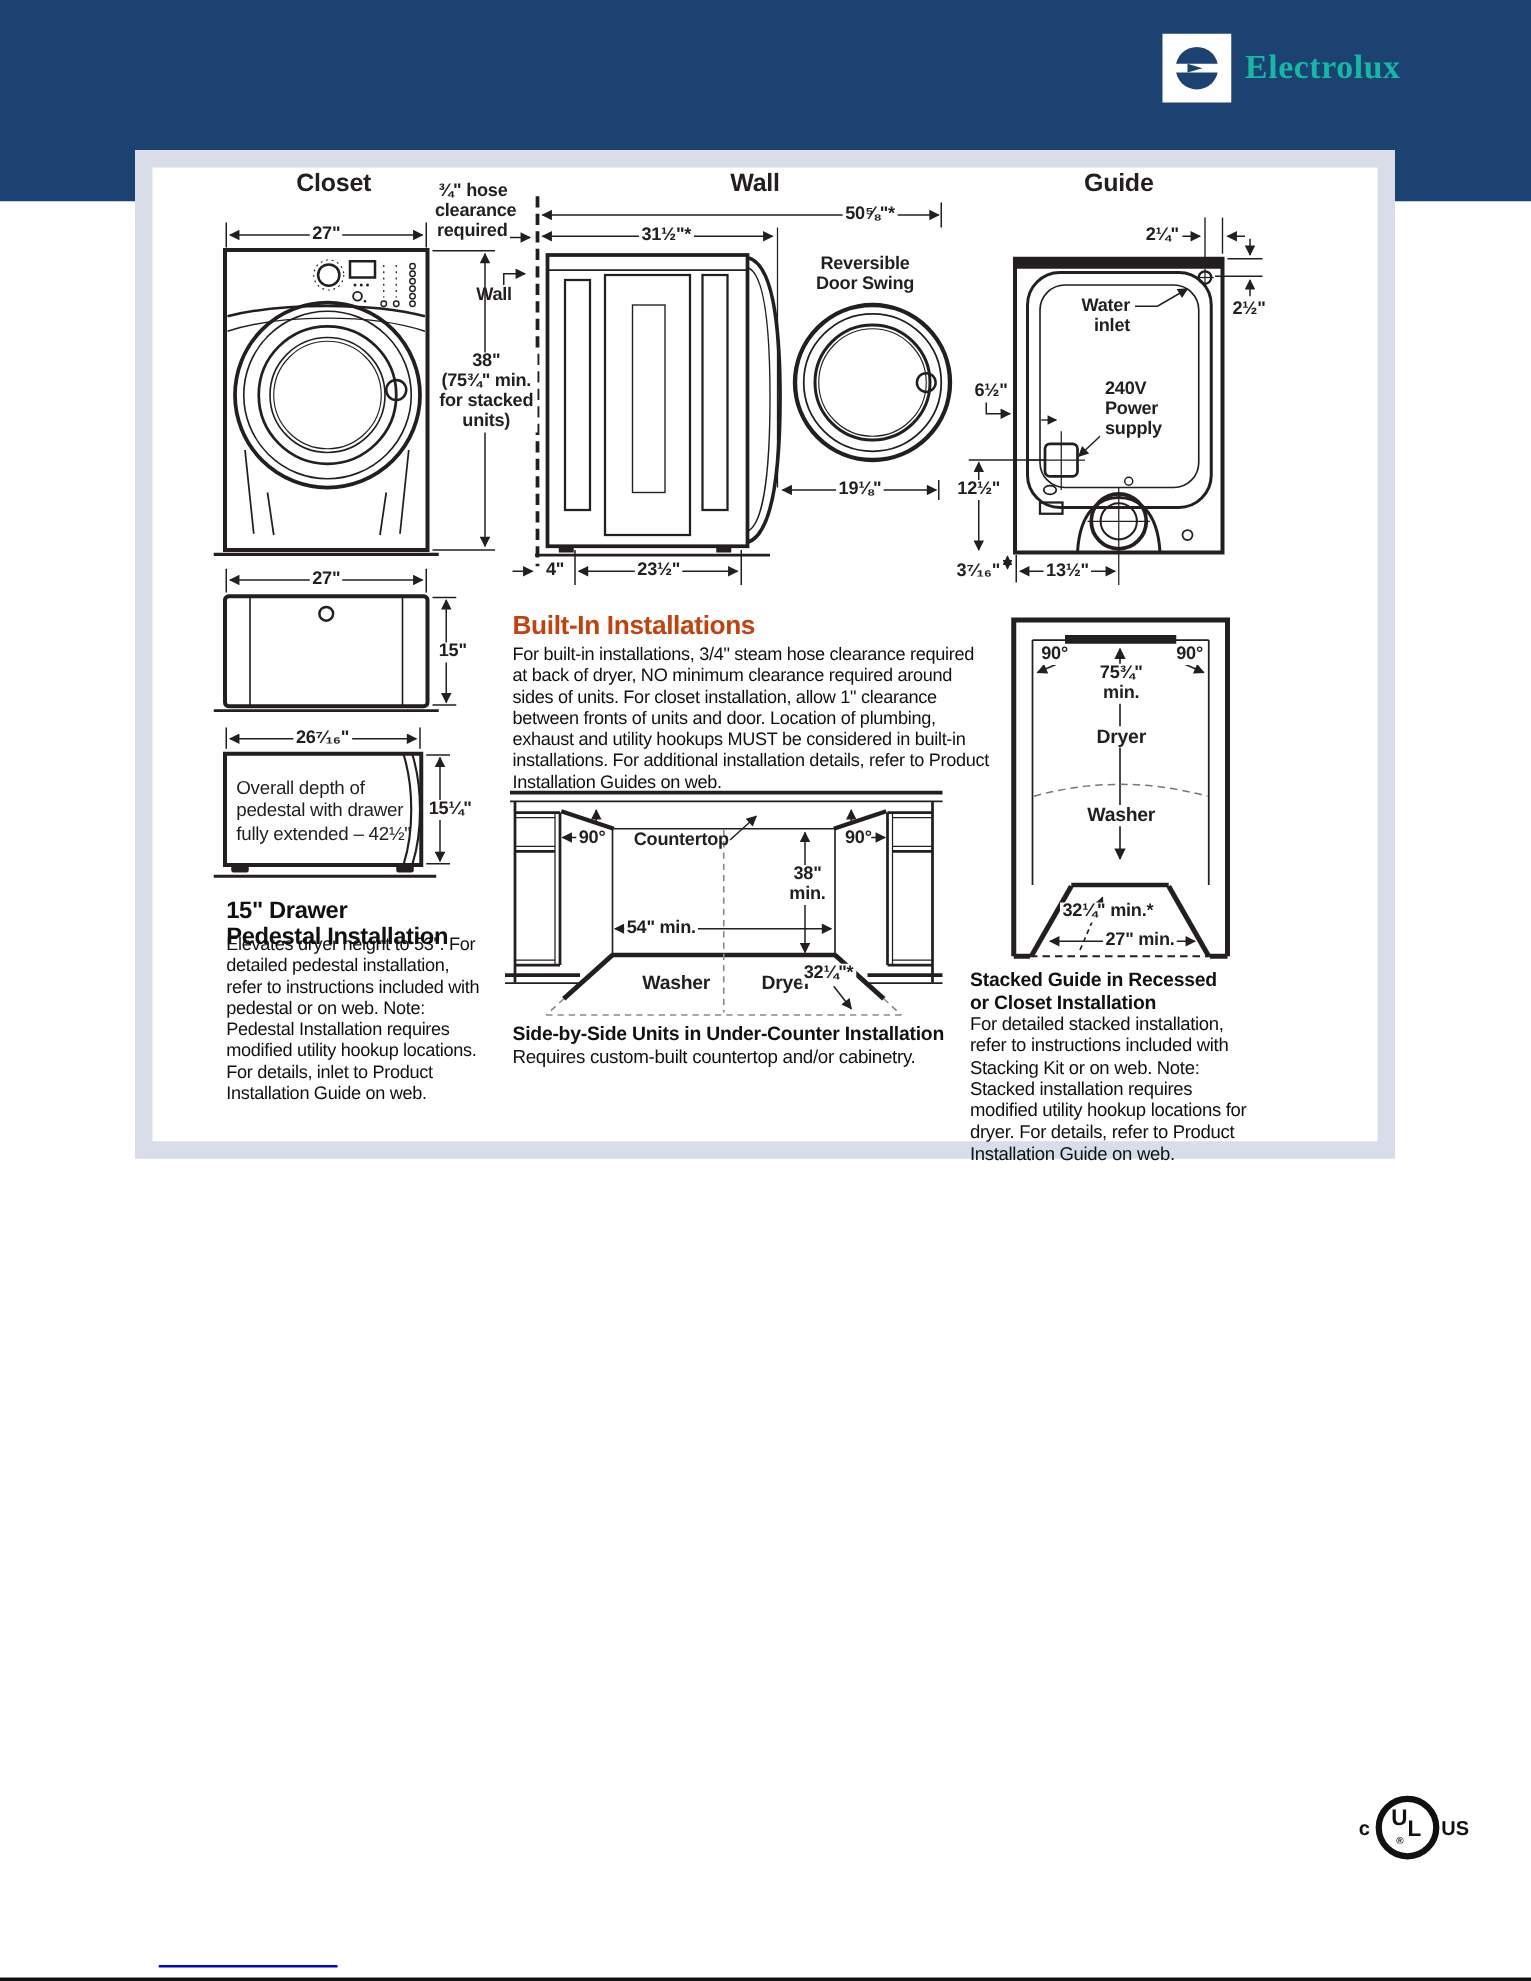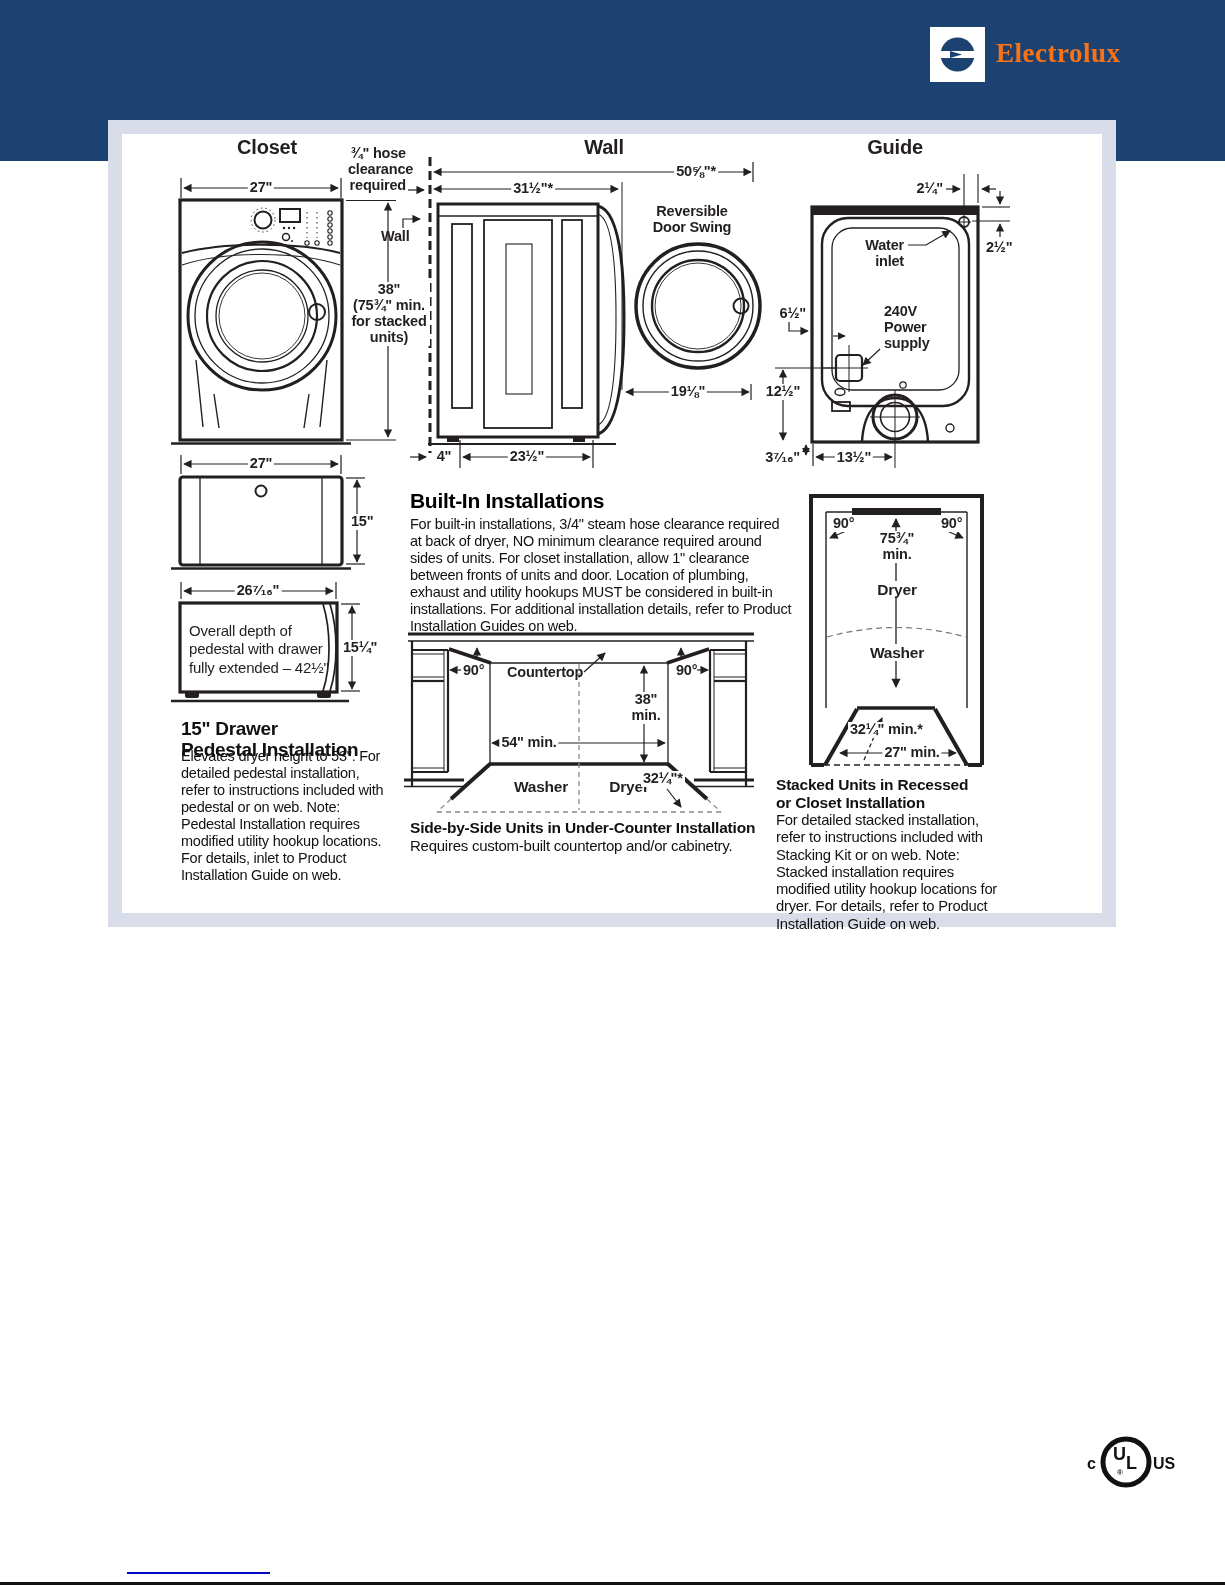--- a/index.html
+++ b/index.html
@@ -1,29 +1,29 @@
 <!DOCTYPE html>
 <html><head>
 <meta charset="utf-8">
 <style>
   html,body{margin:0;padding:0;background:#fff;}
   .page{position:relative;width:1225px;height:1585px;background:#fff;overflow:hidden;
         font-family:"Liberation Sans",sans-serif;color:#231f20;}
   .hdr{position:absolute;left:0;top:0;width:1225px;height:161px;}
   .logo-box{position:absolute;left:930px;top:27px;width:55px;height:55px;background:#fff;}
-  .wordmark{position:absolute;left:996px;top:38px;font:bold 27px "Liberation Serif",serif;color:#f97316;letter-spacing:0.5px;}
+  .wordmark{position:absolute;left:996px;top:38px;font:bold 27px "Liberation Serif",serif;color:#14b8a6;letter-spacing:0.5px;}
   .panel{position:absolute;left:108px;top:120px;width:980px;height:779px;background:#fff;border:14px solid #d9dde9;}
   .art{position:absolute;left:0;top:0;z-index:2;pointer-events:none;}
   .lbl{position:absolute;z-index:3;font:bold 14.5px/1.1 "Liberation Sans",sans-serif;color:#231f20;
        letter-spacing:-0.2px;white-space:pre-line;}
   .bg{background:#fff;padding:0 2px;}
   .ctr{transform:translateX(-50%);text-align:center;}
   .rt{transform:translateX(-100%);text-align:right;}
   .title{font:bold 20px "Liberation Sans",sans-serif;}
-  .h1{position:absolute;z-index:3;font:bold 21px/1.05 "Liberation Sans",sans-serif;color:#000000;letter-spacing:-0.3px;}
+  .h1{position:absolute;z-index:3;font:bold 21px/1.05 "Liberation Sans",sans-serif;color:#c2410c;letter-spacing:-0.3px;}
   .h2{position:absolute;z-index:3;font:bold 15.5px/1.15 "Liberation Sans",sans-serif;color:#111;white-space:pre-line;letter-spacing:-0.2px;}
   .h2big{position:absolute;z-index:3;font:bold 19px/1.12 "Liberation Sans",sans-serif;color:#111;white-space:pre-line;letter-spacing:-0.3px;}
   .para{position:absolute;z-index:3;font:14.5px/1.17 "Liberation Sans",sans-serif;color:#111;letter-spacing:-0.25px;}
   .para b{font-weight:normal;}
   .footnote{padding-left:10px;text-indent:-10px;white-space:pre-line;}
   .blue-line{position:absolute;left:127px;top:1572px;width:143px;height:2px;background:#0008c8;z-index:3;}
   .bottom-line{position:absolute;left:0;top:1582px;width:1225px;height:3px;background:#111;z-index:3;}
   .ul-lbl{position:absolute;z-index:3;font:bold 16px "Liberation Sans",sans-serif;color:#111;}
 </style>
 </head>
@@ -326,21 +326,21 @@
 
   <span class="lbl bg" style="left:831px;top:516px;">90°</span>
   <span class="lbl bg" style="left:939px;top:516px;">90°</span>
   <span class="lbl ctr bg" style="left:897px;top:531px;">75¾"
 min.</span>
   <span class="lbl ctr bg" style="left:897px;top:581px;font-size:15.5px;">Dryer</span>
   <span class="lbl ctr bg" style="left:897px;top:644px;font-size:15.5px;">Washer</span>
   <span class="lbl bg" style="left:848px;top:722px;">32¼" min.*</span>
   <span class="lbl ctr bg" style="left:912px;top:745px;">27" min.</span>
 
-  <div class="h2" style="left:776px;top:776px;">Stacked Units in Recessed
+  <div class="h2" style="left:776px;top:776px;">Stacked Guide in Recessed
 or Closet Installation</div>
   <p class="para" style="left:776px;top:812px;width:228px;margin:0;font-size:14.8px;"><span>For detailed stacked installation, refer to instructions included with Stacking Kit or on web. </span><b>Note:</b><span> Stacked installation requires modified utility hookup locations for dryer. For details, refer to Product Installation Guide on web.</span></p>
 
   <span class="ul-lbl" style="left:1087px;top:1455px;">c</span>
   <span class="ul-lbl" style="left:1113px;top:1444px;font-size:18px;">U</span>
   <span class="ul-lbl" style="left:1126px;top:1453px;font-size:18px;">L</span>
   <span class="ul-lbl" style="left:1117px;top:1468px;font-size:8px;">®</span>
   <span class="ul-lbl" style="left:1153px;top:1455px;">US</span>
 
   <div class="blue-line"></div>

